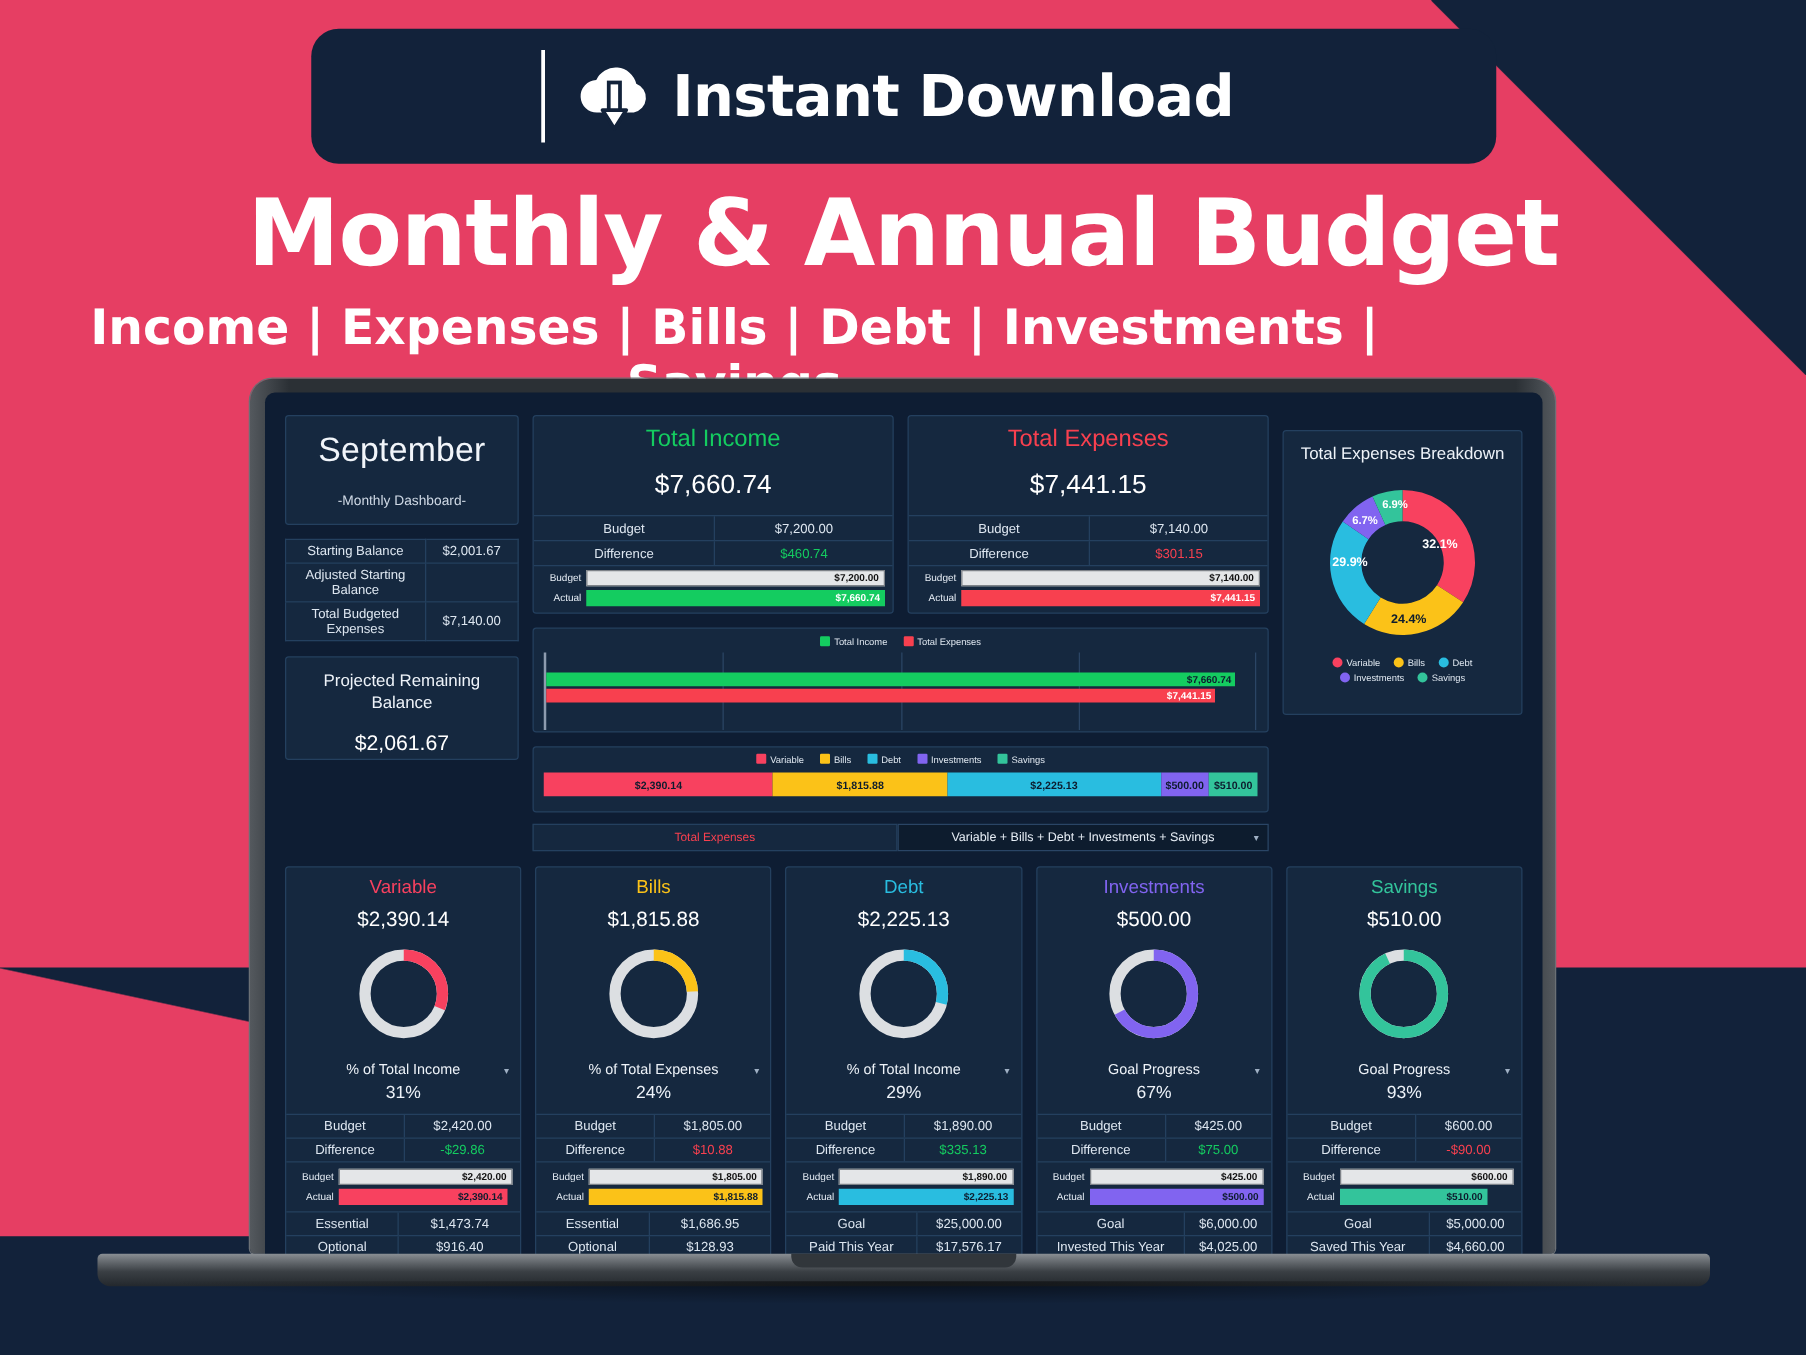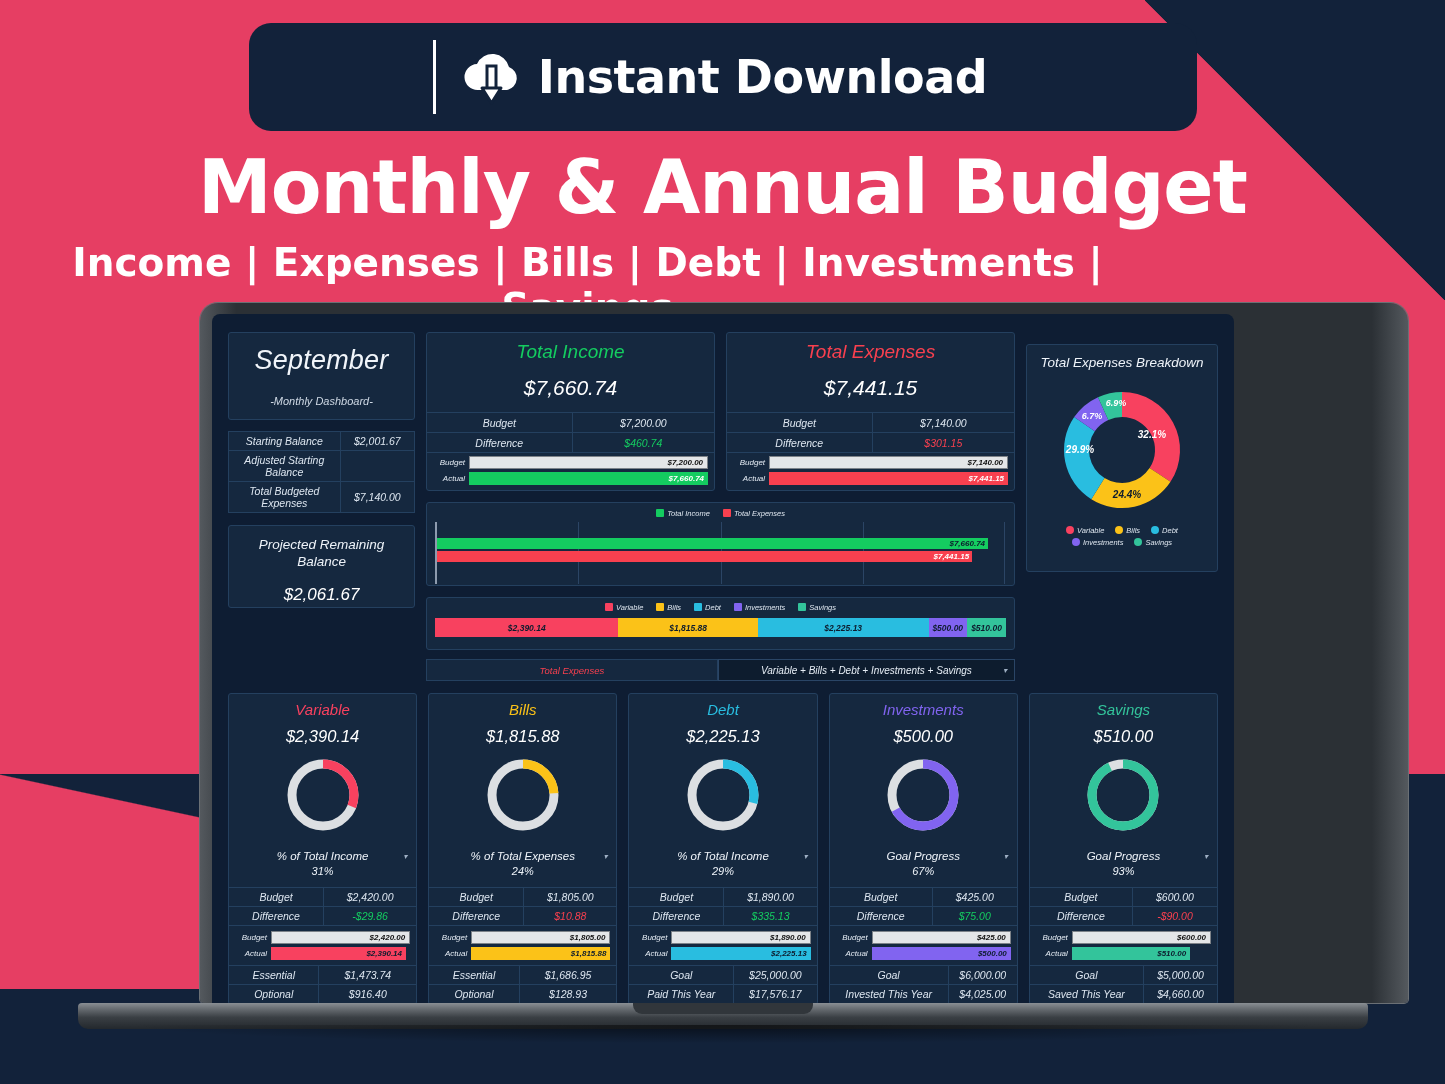--- a/index.html
+++ b/index.html
@@ -47,25 +47,24 @@
   }
   .title-sub{
     position:absolute; top:240px; left:0; width:1175px; text-align:center;
     color:#ffffff; font-size:39px; font-weight:700; z-index:6;
     font-family:"DejaVu Sans", sans-serif;
   }
 
   
   .laptop{ position:absolute; left:200px; top:303px; z-index:10; }
   .lid{
-    width:1208px; height:700px; background:#2e3338;
+    width:1044px; height:700px; background:#2e3338;
     border-radius:18px 18px 4px 4px; padding:11px 20px 0 12px;
     box-shadow:0 0 0 1px #6b7075;
     background:linear-gradient(to right,#54595e 0%, #2b3035 3%, #2b3035 97%, #54595e 100%);
-    font-style:italic;
   }
   .screen{
     width:1022px; height:700px; background:#0e1d33; overflow:hidden;
     position:relative; border-radius:8px 8px 0 0;
   }
   .base{
     position:absolute; left:-122px; top:700px; width:1290px; height:26px;
     background:linear-gradient(to bottom,#8a8f94 0%, #6e7378 18%, #3a3f44 55%, #23282d 100%);
     border-radius:4px 4px 10px 10px;
   }
@@ -146,21 +145,21 @@
   .selrow .r{ flex:1.02; border:1px solid #2a4straight; background:#0d1c2e; border:1px solid #2a4566; display:flex; align-items:center; justify-content:center; position:relative; font-size:10px; color:#e6edf5; }
   .caret{ position:absolute; right:7px; color:#9fb0c4; font-size:8px; }
 
   
   .cat-card{ width:192px; padding:7px 0 0 0; }
   .cat-title{ text-align:center; font-size:15px; }
   .cat-val{ text-align:center; font-size:16.5px; color:#fff; margin-top:9px; }
   .donut-wrap{ display:flex; justify-content:center; margin-top:10px; }
   .cat-meta{ text-align:center; margin-top:16px; position:relative; }
   .cat-meta .lbl{ font-size:11.5px; color:#eef3f9; }
-  .cat-meta .pct{ font-size:11px; color:#eef3f9; margin-top:3px; }
+  .cat-meta .pct{ font-size:14px; color:#eef3f9; margin-top:3px; }
   .cat-meta .caret2{ position:absolute; right:9px; top:2px; color:#9fb0c4; font-size:8px; }
   .cat-table{ width:100%; border-collapse:collapse; margin-top:10px; }
   .cat-table td{ border:1px solid #24405f; border-left:none; border-right:none; font-size:10.5px; padding:3px 4px; text-align:center; color:#dde6f0; }
   .cat-table td.sp{ border-left:1px solid #24405f; }
 
   .cat-cards-row{ display:flex; gap:11px; margin-top:12px; }
 </style>
 </head>
 <body>
 

